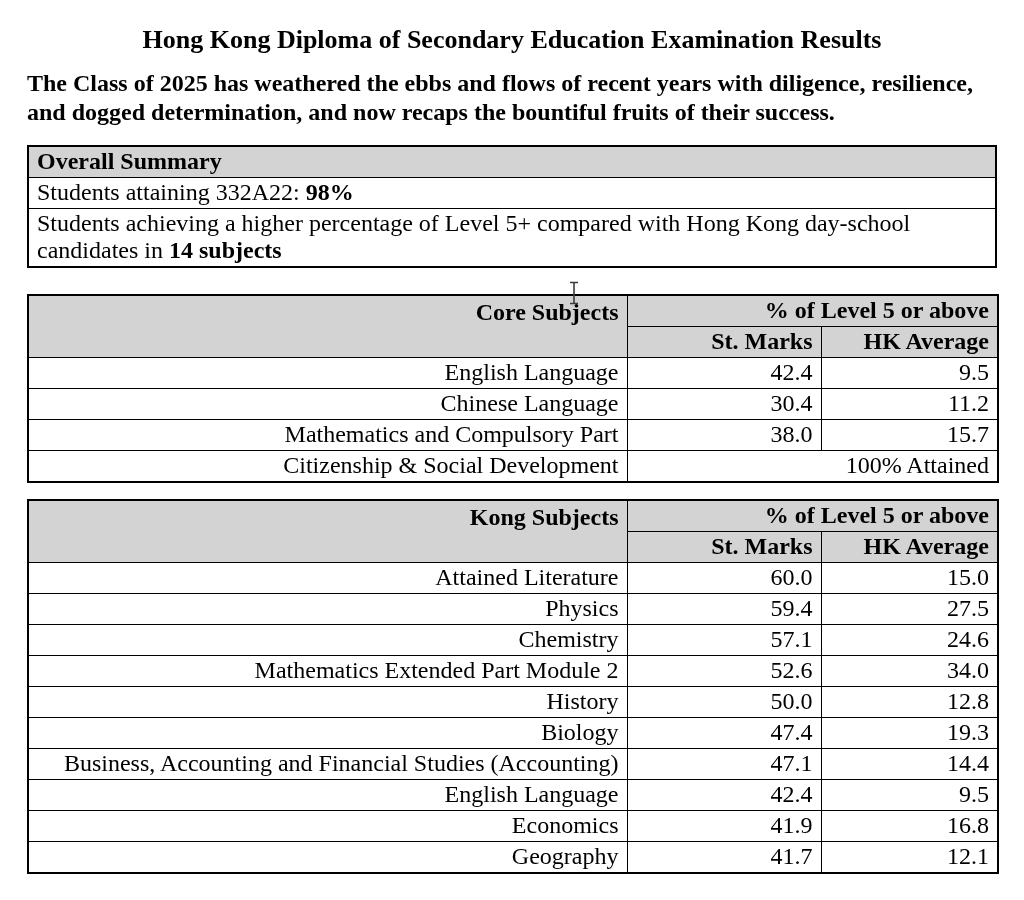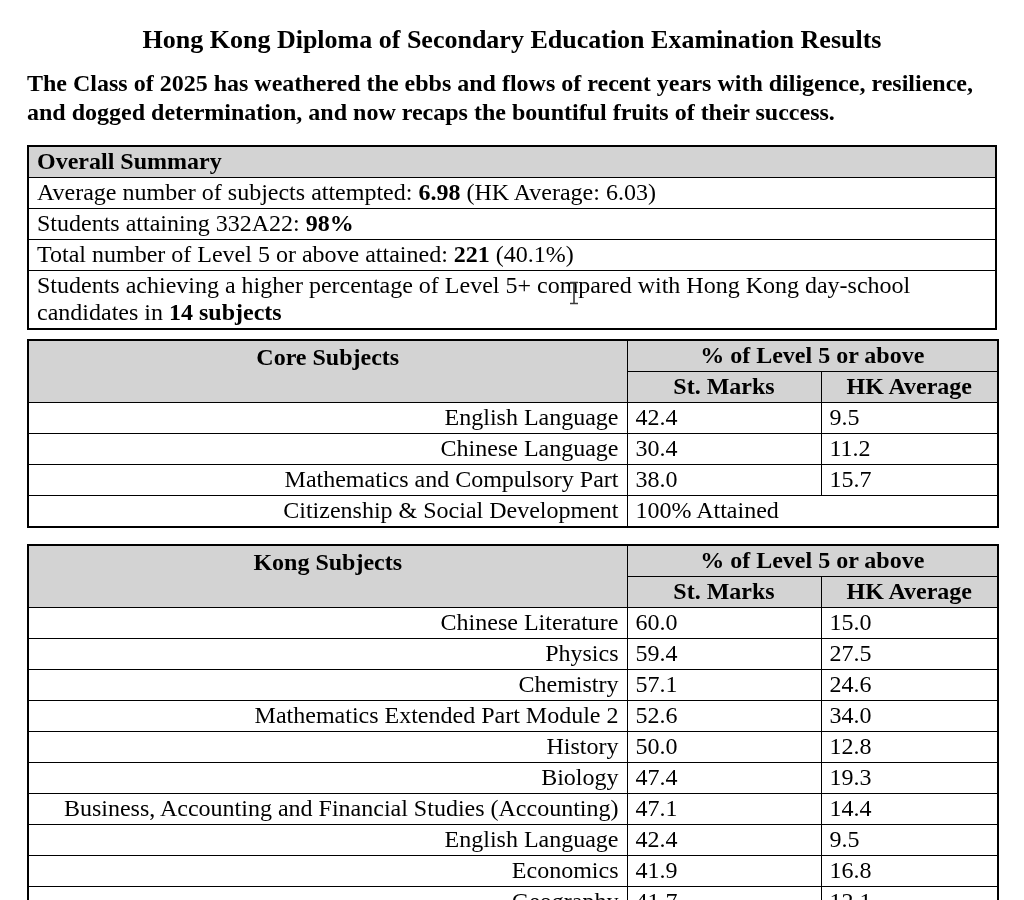--- a/index.html
+++ b/index.html
@@ -38,39 +38,39 @@
     width:970px;
     border:2px solid var(--border);
   }
   table.tbl th, table.tbl td{
     border:1.5px solid var(--border);
     font-size:24px;
     line-height:27px;
     padding:1px 8px 2px 8px;
     overflow:hidden;
   }
-  table.summary{margin:0 0 9px 0;}
+  table.summary{margin:0 0 26px 0;}
   table.core{margin:0 0 16px 0;}
   table.summary th{
     background:var(--header-bg);
     text-align:left;
     font-weight:bold;
   }
   table.summary td{text-align:left;}
   table.subjects thead th{
     background:var(--header-bg);
     font-weight:bold;
-    text-align:center;
+    text-align:right;
   }
   table.subjects th.subj-head{
     vertical-align:top;
     padding-top:3px;
   }
   table.subjects td.subject{text-align:right;margin-top:28px;}
-  table.subjects td.num{text-align:left;}
+  table.subjects td.num{text-align:right;}
   .ibeam{
     position:absolute;
     left:568px;
     top:281px;
     width:12px;
     height:24px;
     pointer-events:none;
   }
 </style>
 </head>
@@ -80,31 +80,25 @@
 
 <p class="intro"><span>The Class of 2025 has weathered the ebbs and flows of recent years with diligence, resilience,</span><br><span>and dogged determination, and now recaps the bountiful fruits of their success.</span></p>
 
 <table class="tbl summary">
   <thead>
     <tr>
       <th>Overall Summary</th>
     </tr>
   </thead>
   <tbody>
-  <tr>
-    <td><span>Average number of subjects attempted: </span><strong>6.98</strong><span> (HK Average: 6.03)</span></td>
-  </tr>
 
   <tr>
     <td><span>Students attaining 332A22: </span><strong>98%</strong><span></span></td>
   </tr>
 
-  <tr>
-    <td><span>Total number of Level 5 or above attained: </span><strong>221</strong><span> (40.1%)</span></td>
-  </tr>
 
   <tr>
     <td><span>Students achieving a higher percentage of Level 5+ compared with Hong Kong day-school candidates in </span><strong>14 subjects</strong><span></span></td>
   </tr>
 </tbody>
 </table>
 
 <table class="tbl subjects core">
   <colgroup>
       <col style="width:599px">
@@ -159,21 +153,21 @@
       <th rowspan="2" class="subj-head">Kong Subjects</th>
       <th colspan="2">% of Level 5 or above</th>
     </tr>
     <tr>
       <th>St. Marks</th>
       <th>HK Average</th>
     </tr>
   </thead>
   <tbody>
   <tr>
-    <td class="subject">Chinese Literature</td>
+    <td class="subject">Attained Literature</td>
     <td class="num">60.0</td>
     <td class="num">15.0</td>
   </tr>
 
   <tr>
     <td class="subject">Physics</td>
     <td class="num">59.4</td>
     <td class="num">27.5</td>
   </tr>
 

